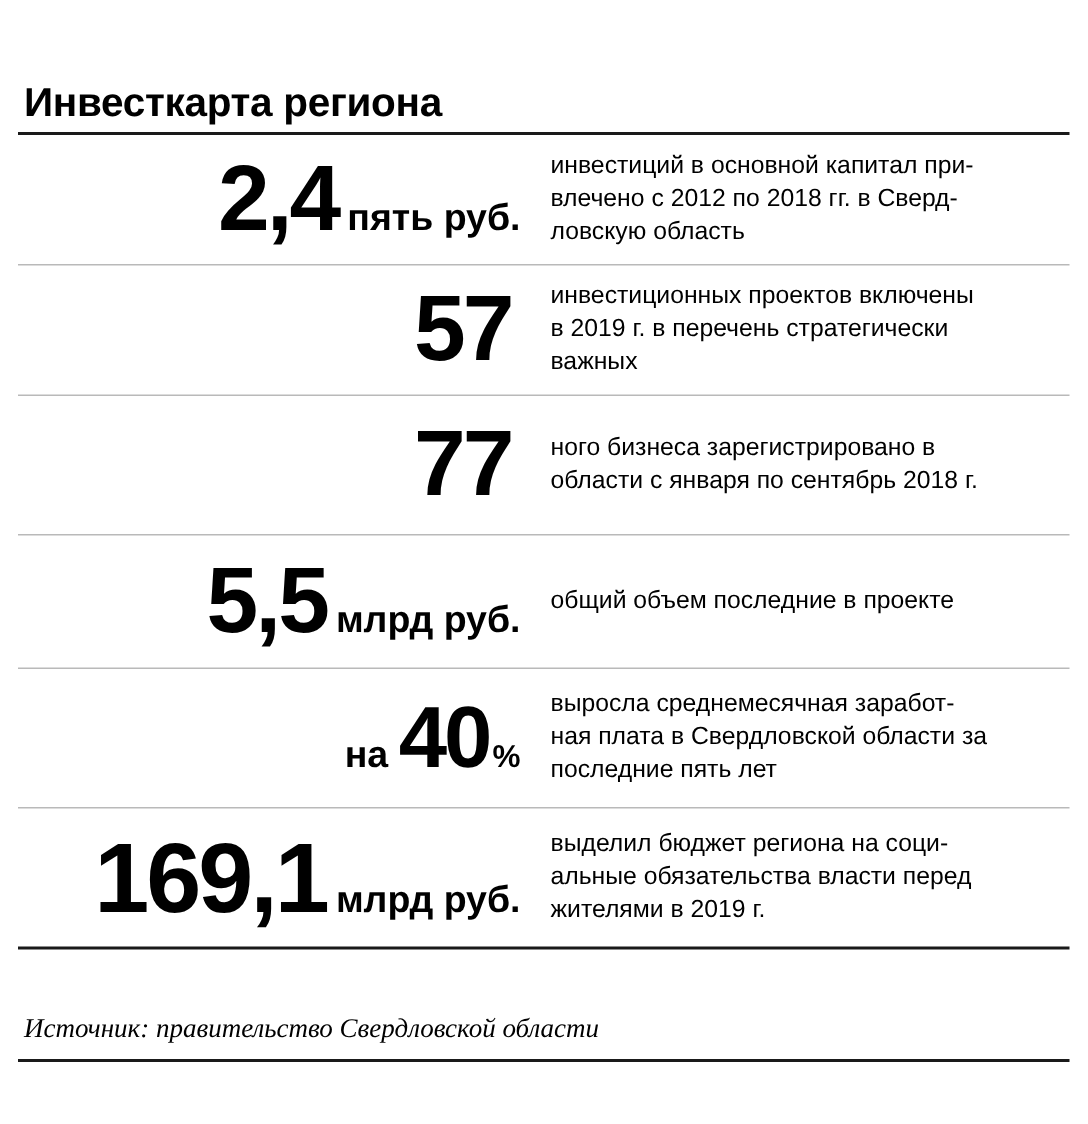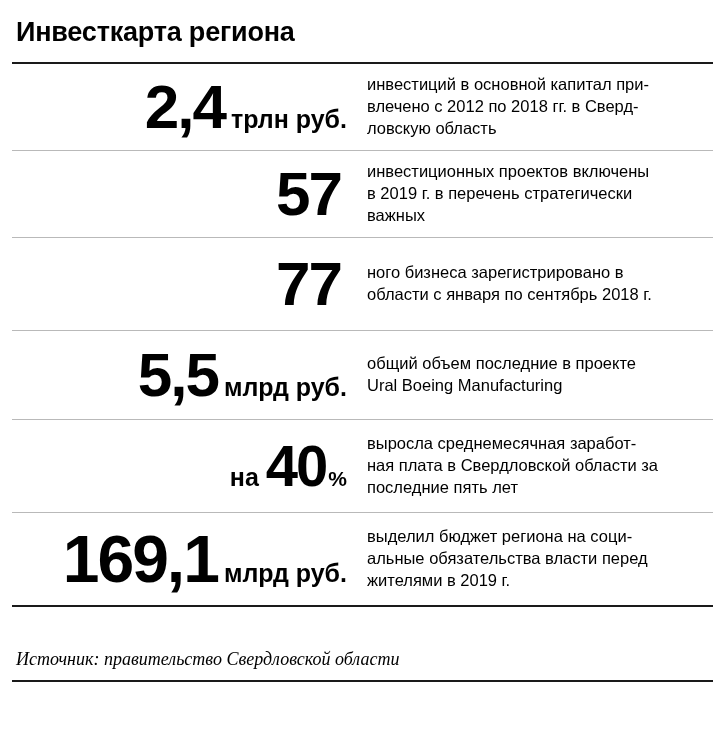--- a/index.html
+++ b/index.html
@@ -15,21 +15,22 @@
     overflow: hidden;
   }
   .infographic {
     position: relative;
     width: 725px;
     height: 749px;
     box-sizing: border-box;
     padding: 0 12px;
   }
   .title-block {
-    padding: 18px 0 14px 4px;
+    padding: 18px 0 4px 4px;
+    margin-top: 36px;
   }
   .title {
     font-size: 27px;
     font-weight: bold;
     letter-spacing: -0.2px;
     line-height: 1.1;
   }
   .rule {
     height: 2px;
     background: #1a1a1a;
@@ -117,21 +118,21 @@
 
   <div class="title-block">
     <div class="title">Инвесткарта региона</div>
   </div>
   <div class="rule"></div>
 
   <div class="stat-row r1">
     <div class="stat-figure">
       <span class="prefix"></span>
       <span class="bignum">2,4</span>
-      <span class="unit">трлн руб.</span>
+      <span class="unit">пять руб.</span>
     </div>
     <div class="stat-text">
       <div>инвестиций в основной капитал при-</div>
       <div>влечено с 2012 по 2018 гг. в Сверд-</div>
       <div>ловскую область</div>
     </div>
   </div>
   <div class="rule thin"></div>
 
   <div class="stat-row r2">
@@ -162,21 +163,20 @@
   <div class="rule thin"></div>
 
   <div class="stat-row r4">
     <div class="stat-figure">
       <span class="prefix"></span>
       <span class="bignum">5,5</span>
       <span class="unit">млрд руб.</span>
     </div>
     <div class="stat-text">
       <div>общий объем последние в проекте</div>
-      <div>Ural Boeing Manufacturing</div>
     </div>
   </div>
   <div class="rule thin"></div>
 
   <div class="stat-row r5">
     <div class="stat-figure">
       <span class="prefix">на</span>
       <span class="bignum">40</span>
       <span class="unit small">%</span>
     </div>

